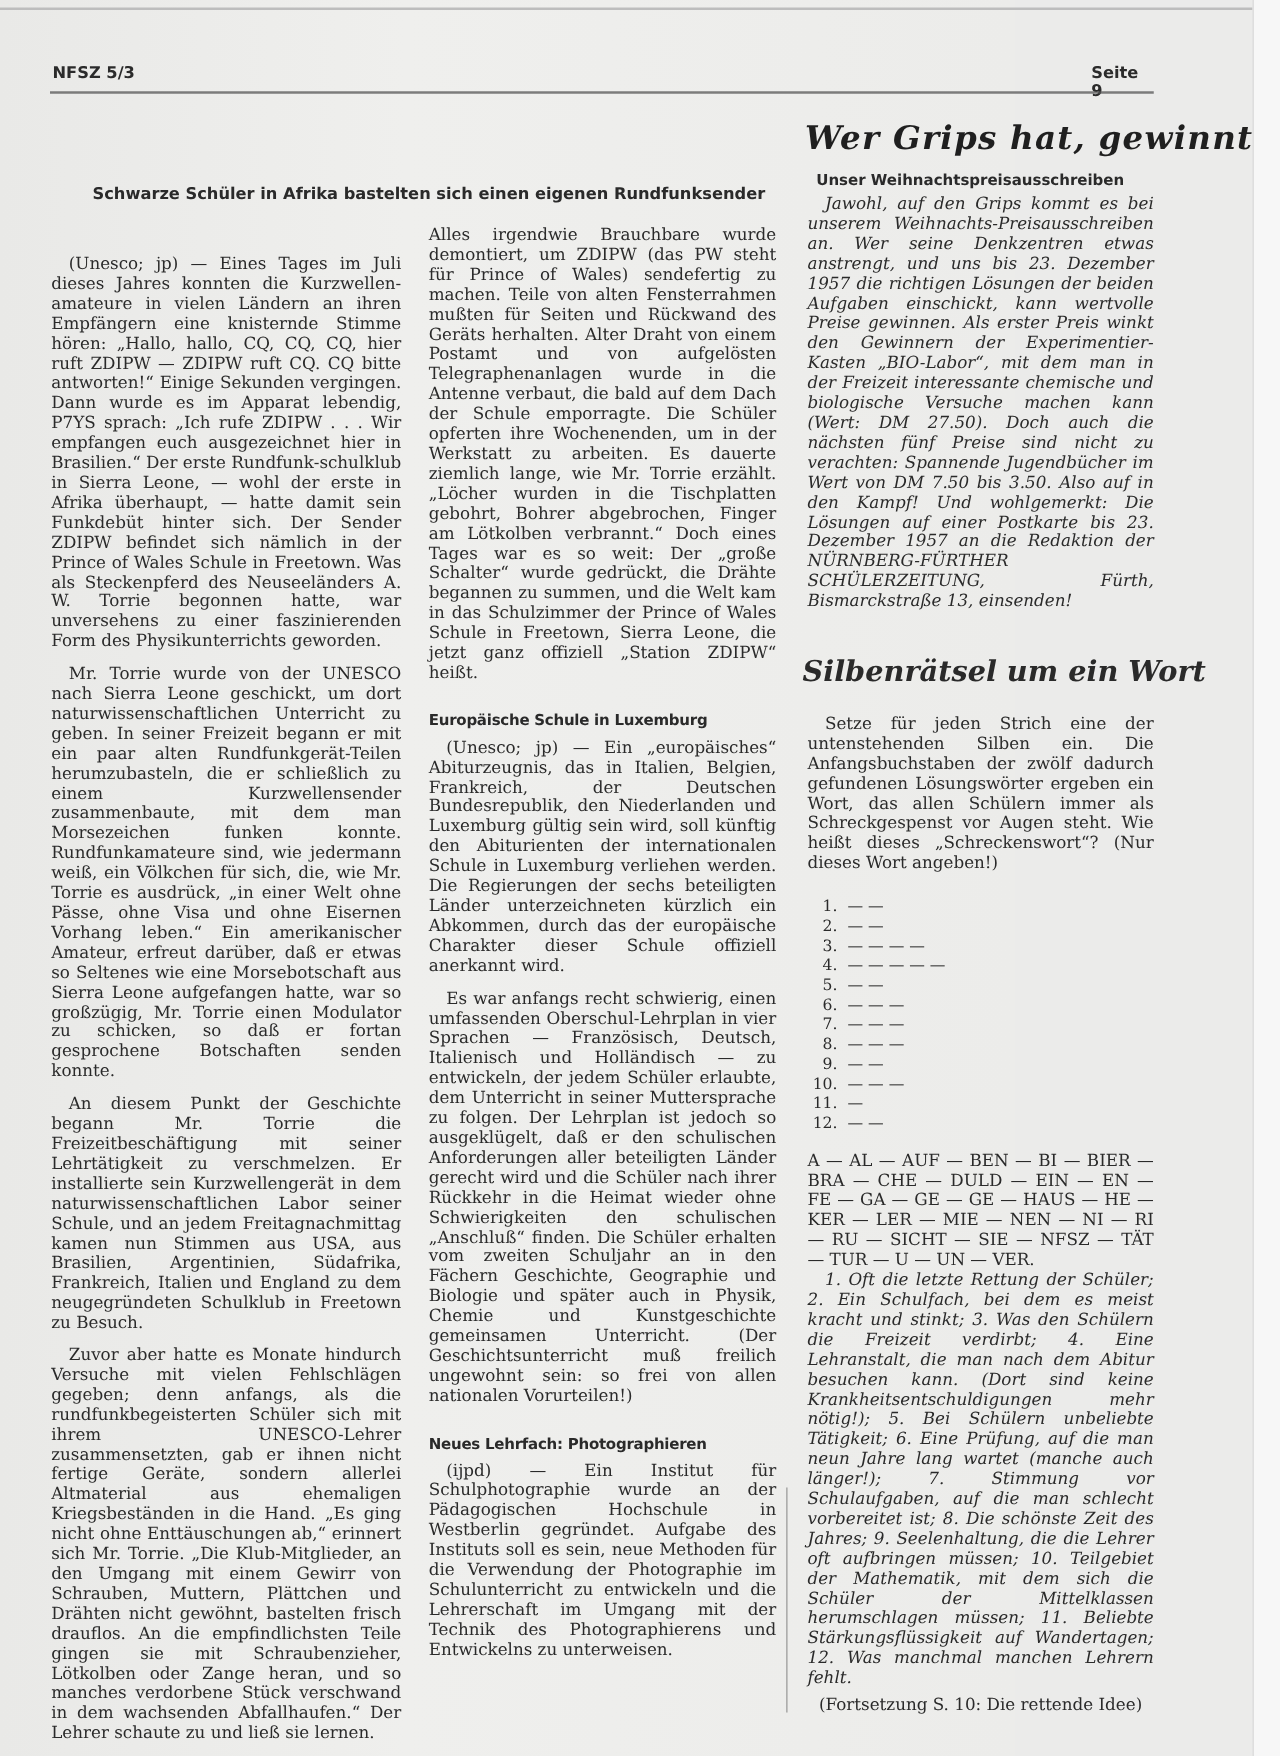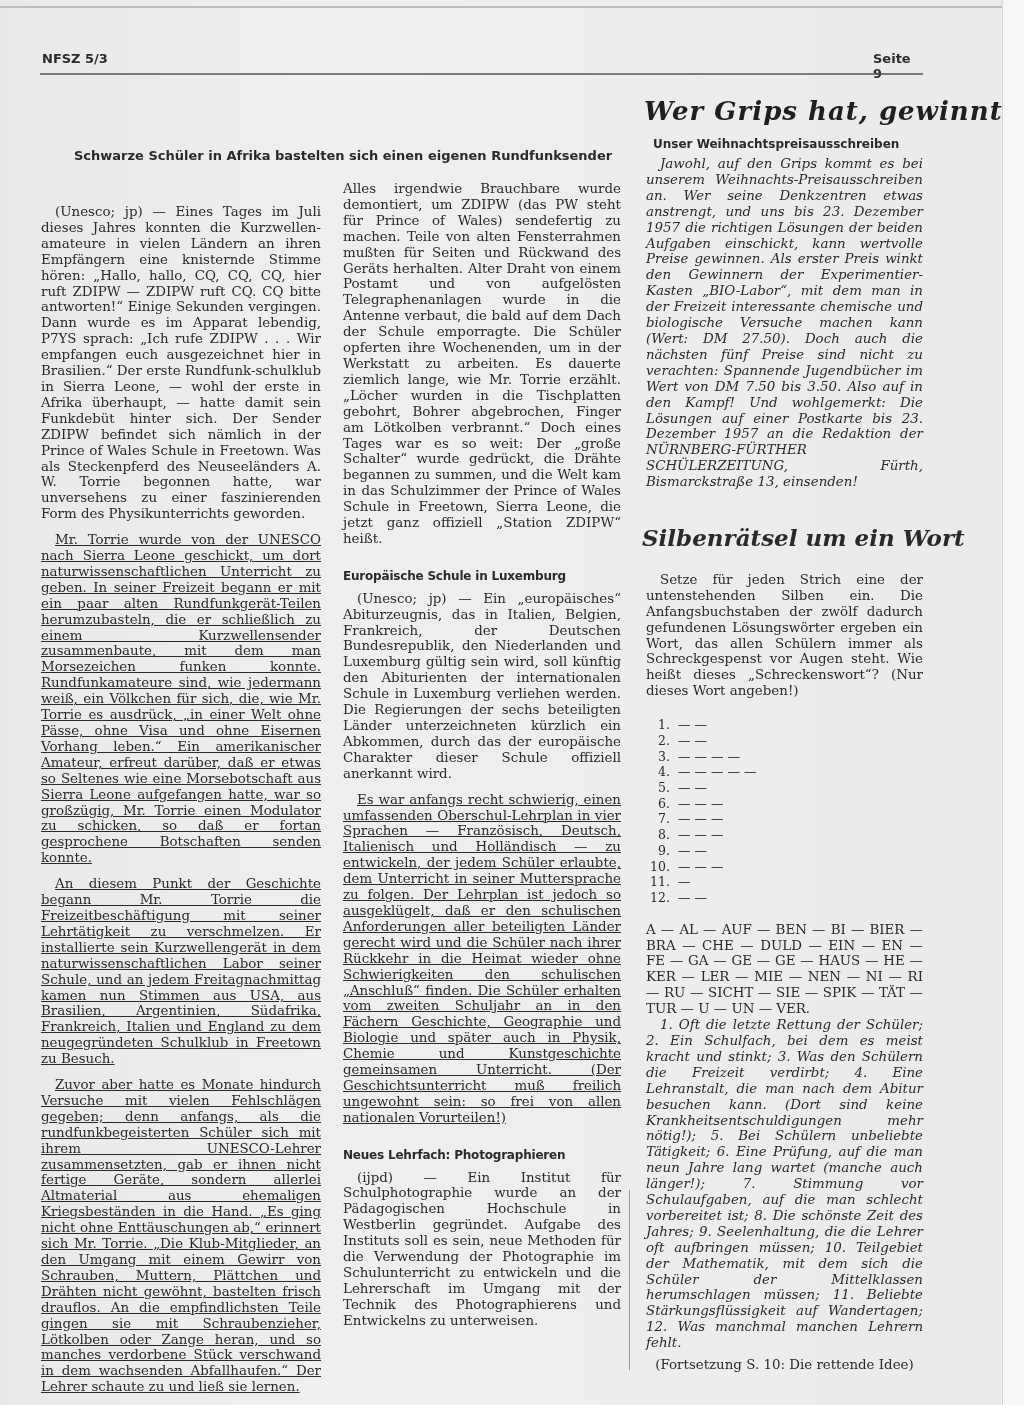--- a/index.html
+++ b/index.html
@@ -18,21 +18,21 @@
     background: #f7f7f7; border-left: 1px solid #d6d6d6;
   }
   .top-line { position: absolute; left: 0; top: 6px; width: 1024px; height: 2px; background: #bdbdbd; }
   .hdr { position: absolute; font-family: "DejaVu Sans", sans-serif; font-weight: bold; font-size: 13px; color: #2b2b2b; }
   .hdr-left { left: 42px; top: 51px; }
   .hdr-right { left: 873px; top: 51px; }
   .rule { position: absolute; left: 40px; top: 73px; width: 883px; height: 2px; background: #555; opacity: .75; }
 
   .col { position: absolute; font-size: 13.4px; line-height: 15.9px; text-align: justify; hyphens: manual; }
   .col p { margin: 0; text-indent: 14px; }
-  .col p + p { margin-top: 10px; text-decoration: underline; }
+  .col p + p { margin-top: 10px; }
   .col1 { left: 41px; top: 181px; width: 280px; margin-top: 23px; }
   .col2 { left: 343px; top: 181px; width: 278px; }
   .col3 { left: 646px; top: 156px; width: 277px; }
 
   .script-title {
     position: absolute; font-family: "DejaVu Serif", serif; font-style: italic; font-weight: bold;
     color: #1f1f1f; letter-spacing: 1px; white-space: nowrap;
   }
   .main-title { left: 36px; top: 94px; font-size: 37px; }
   .subtitle { position: absolute; left: 74px; top: 148px; font-family: "DejaVu Sans", sans-serif; font-weight: bold; font-size: 13px; color: #2a2a2a; white-space: nowrap; }
@@ -138,17 +138,17 @@
       <div class="puzzle-row">
           <span class="puzzle-num">11.</span>
           <span>—</span>
         </div>
       <div class="puzzle-row">
           <span class="puzzle-num">12.</span>
           <span>— —</span>
         </div>
     </div>
 
-    <div class="syllables">A — AL — AUF — BEN — BI — BIER — BRA — CHE — DULD — EIN — EN — FE — GA — GE — GE — HAUS — HE — KER — LER — MIE — NEN — NI — RI — RU — SICHT — SIE — SPIK — TÄT — TUR — U — UN — VER.</div>
+    <div class="syllables">A — AL — AUF — BEN — BI — BIER — BRA — CHE — DULD — EIN — EN — FE — GA — GE — GE — HAUS — HE — KER — LER — MIE — NEN — NI — RI — RU — SICHT — SIE — NFSZ — TÄT — TUR — U — UN — VER.</div>
     <p class="clues">1. Oft die letzte Rettung der Schüler; 2. Ein Schulfach, bei dem es meist kracht und stinkt; 3. Was den Schülern die Freizeit verdirbt; 4. Eine Lehranstalt, die man nach dem Abitur besuchen kann. (Dort sind keine Krankheitsentschuldigungen mehr nötig!); 5. Bei Schülern unbeliebte Tätigkeit; 6. Eine Prüfung, auf die man neun Jahre lang wartet (manche auch länger!); 7. Stimmung vor Schulaufgaben, auf die man schlecht vorbereitet ist; 8. Die schönste Zeit des Jahres; 9. Seelenhaltung, die die Lehrer oft aufbringen müssen; 10. Teilgebiet der Mathematik, mit dem sich die Schüler der Mittelklassen herumschlagen müssen; 11. Beliebte Stärkungsflüssigkeit auf Wandertagen; 12. Was manchmal manchen Lehrern fehlt.</p>
     <div class="cont">(Fortsetzung S. 10: Die rettende Idee)</div>
   </div>
 </div>
 
 </body></html>

